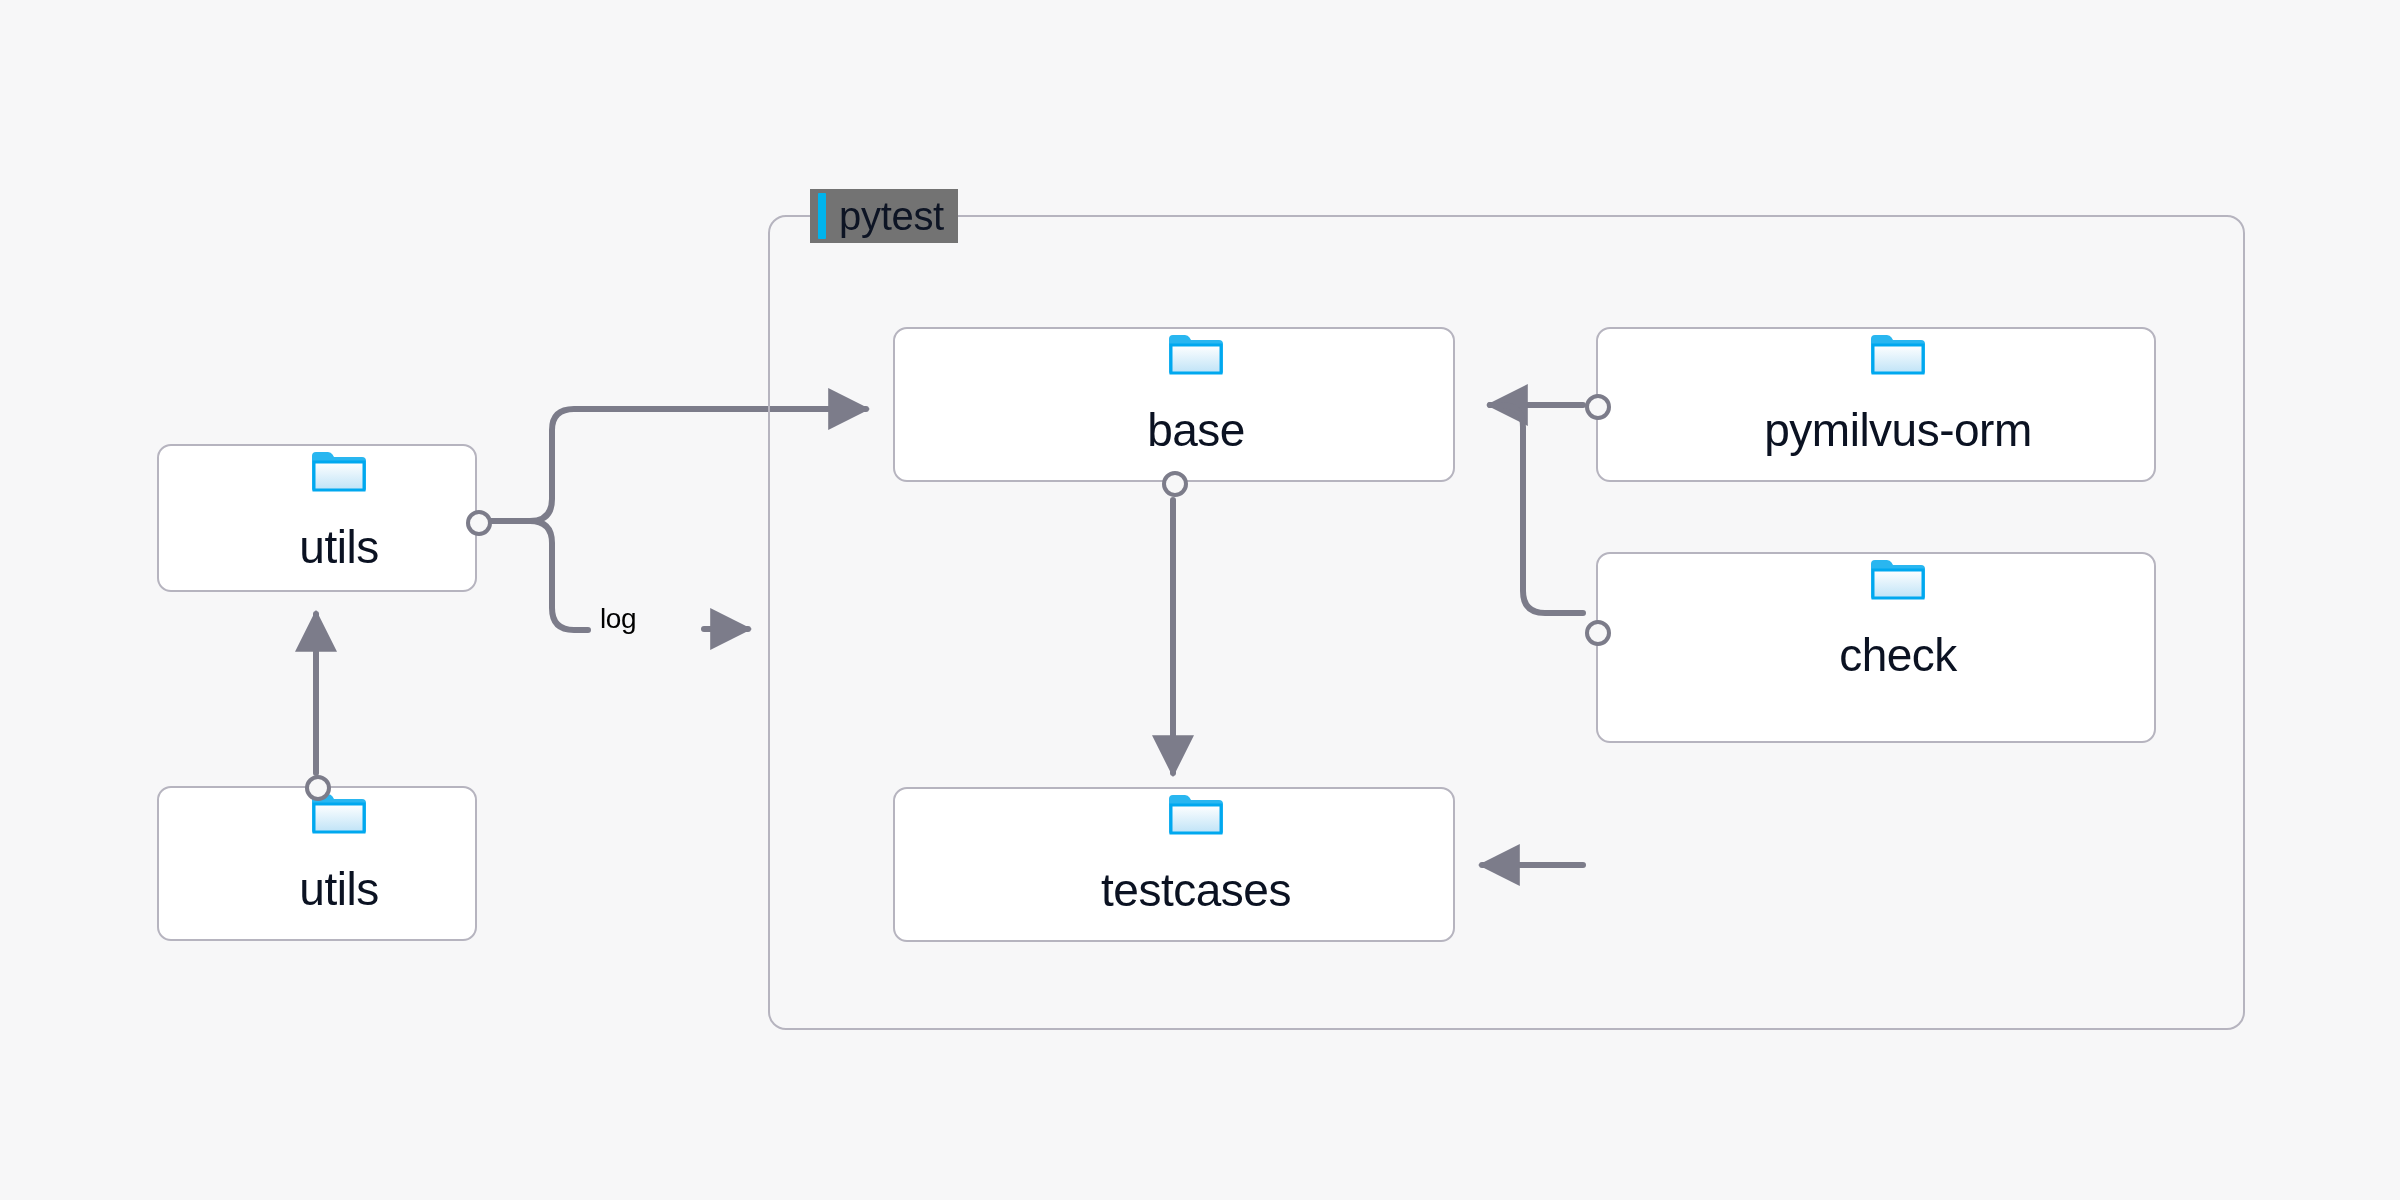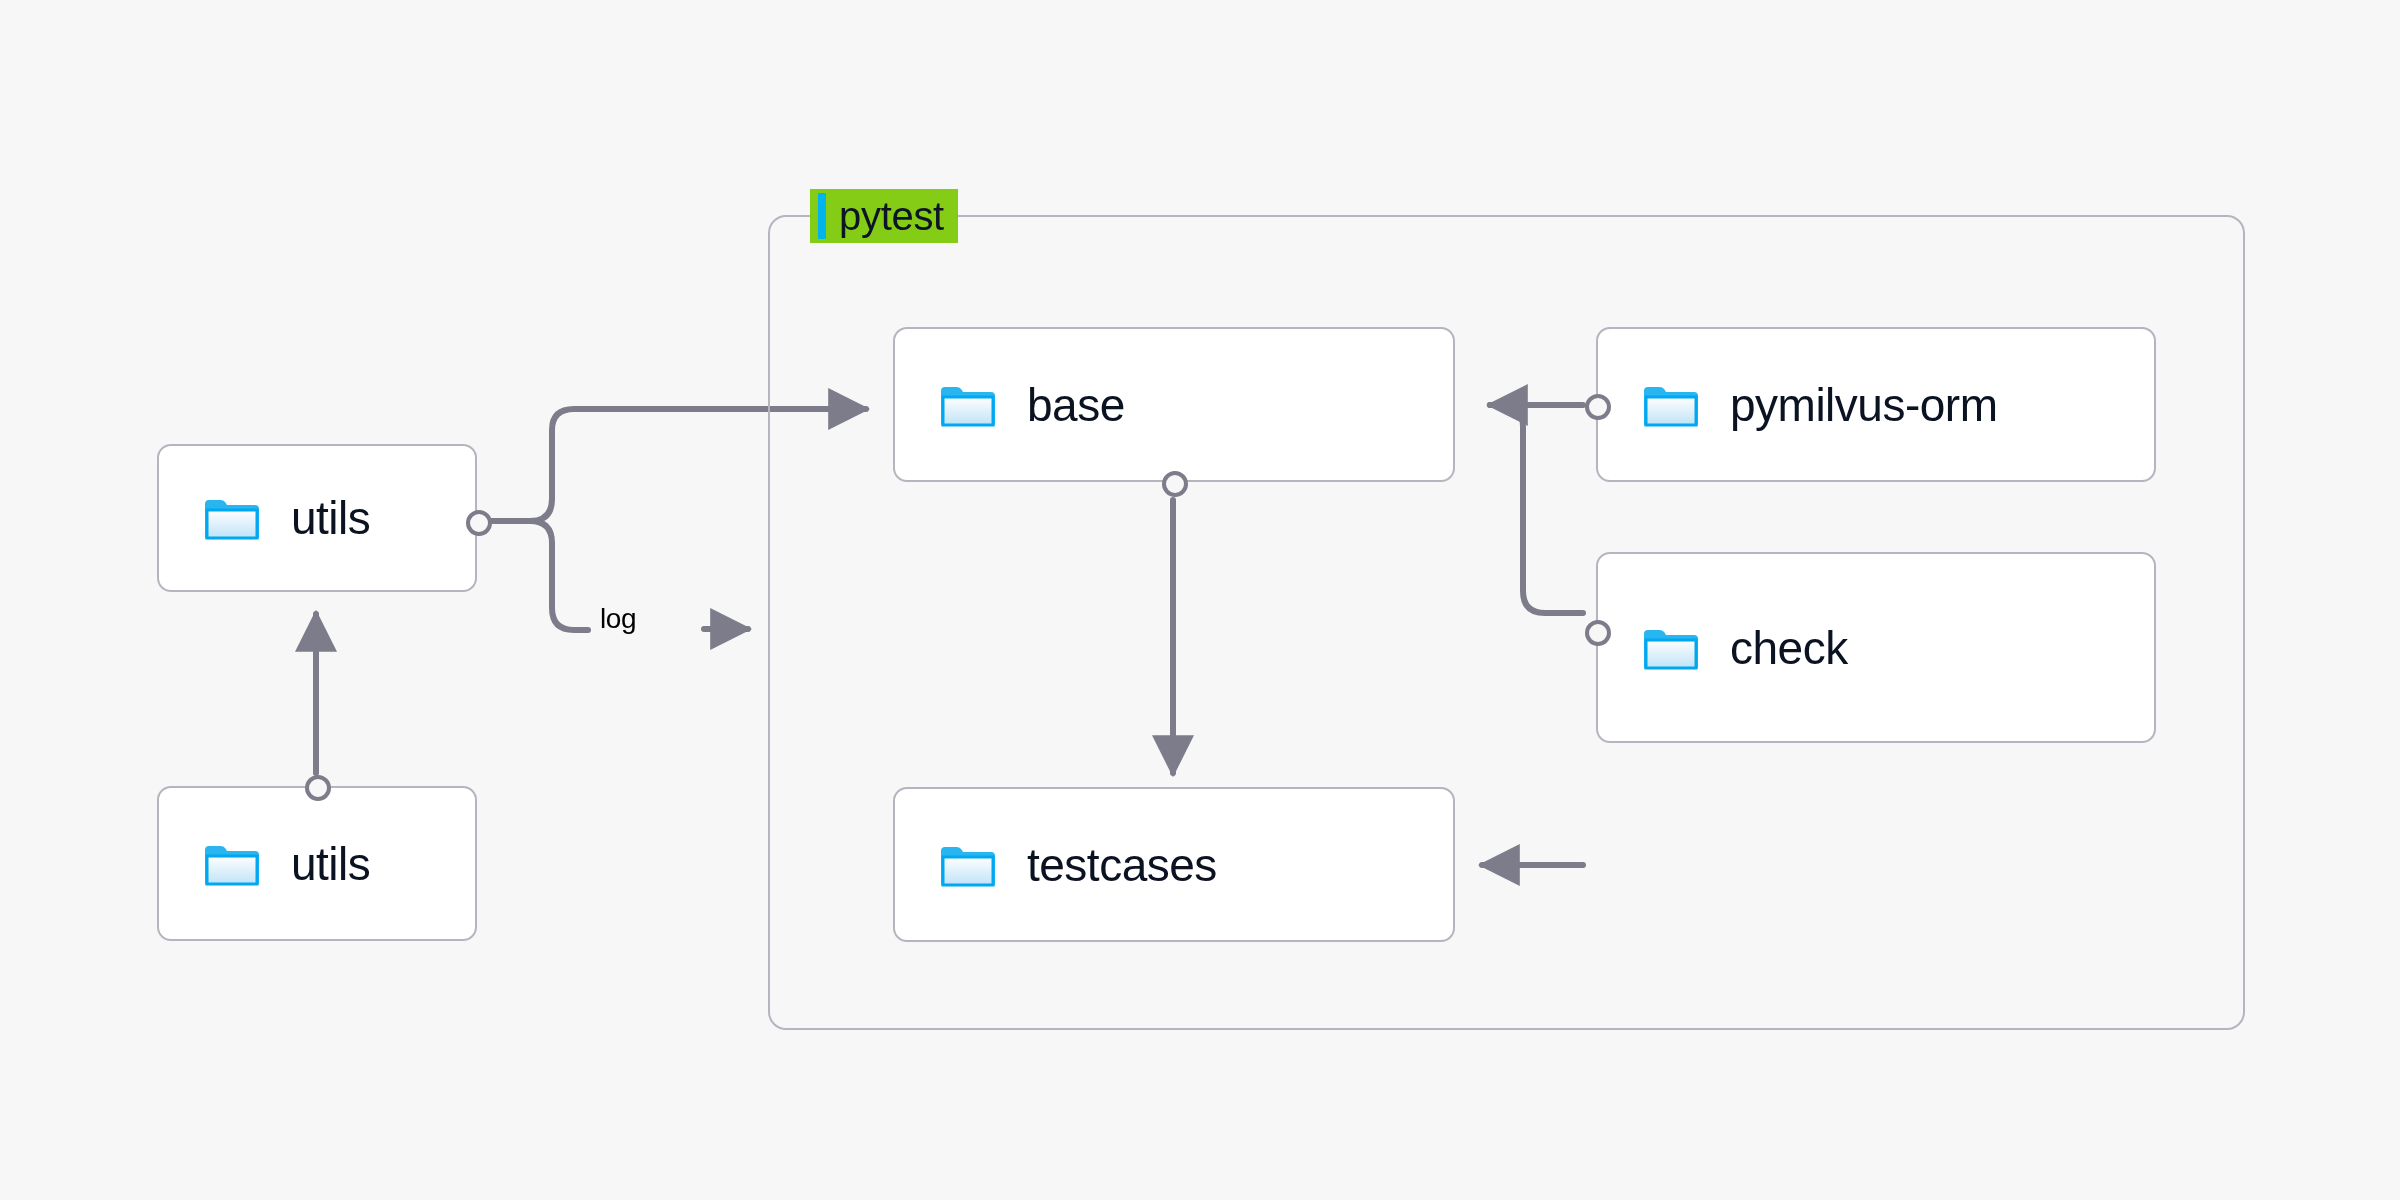--- a/index.html
+++ b/index.html
@@ -34,21 +34,21 @@
     border: 2px solid #b6b4bf;
     border-radius: 18px;
     background: transparent;
     box-sizing: border-box;
   }
   .group-label {
     position: absolute;
     display: flex;
     align-items: center;
     gap: 13px;
-    background: #84cc16;
+    background: #737373;
     padding: 0 14px 0 8px;
     height: 54px;
     box-sizing: border-box;
   }
   .group-bar {
     width: 8px;
     height: 46px;
     background: #00b4ec;
     border-radius: 1px;
     flex: 0 0 auto;
@@ -65,20 +65,21 @@
   .node {
     position: absolute;
     box-sizing: border-box;
     background: #ffffff;
     border: 2px solid #b6b4bf;
     border-radius: 14px;
     display: flex;
     align-items: center;
     padding-left: 44px;
     gap: 30px;
+    flex-direction: column;
   }
   .node-label {
     font-size: 46px;
     color: #0b1222;
     letter-spacing: -0.5px;
     white-space: nowrap;
     line-height: 1;
   }
 
   

